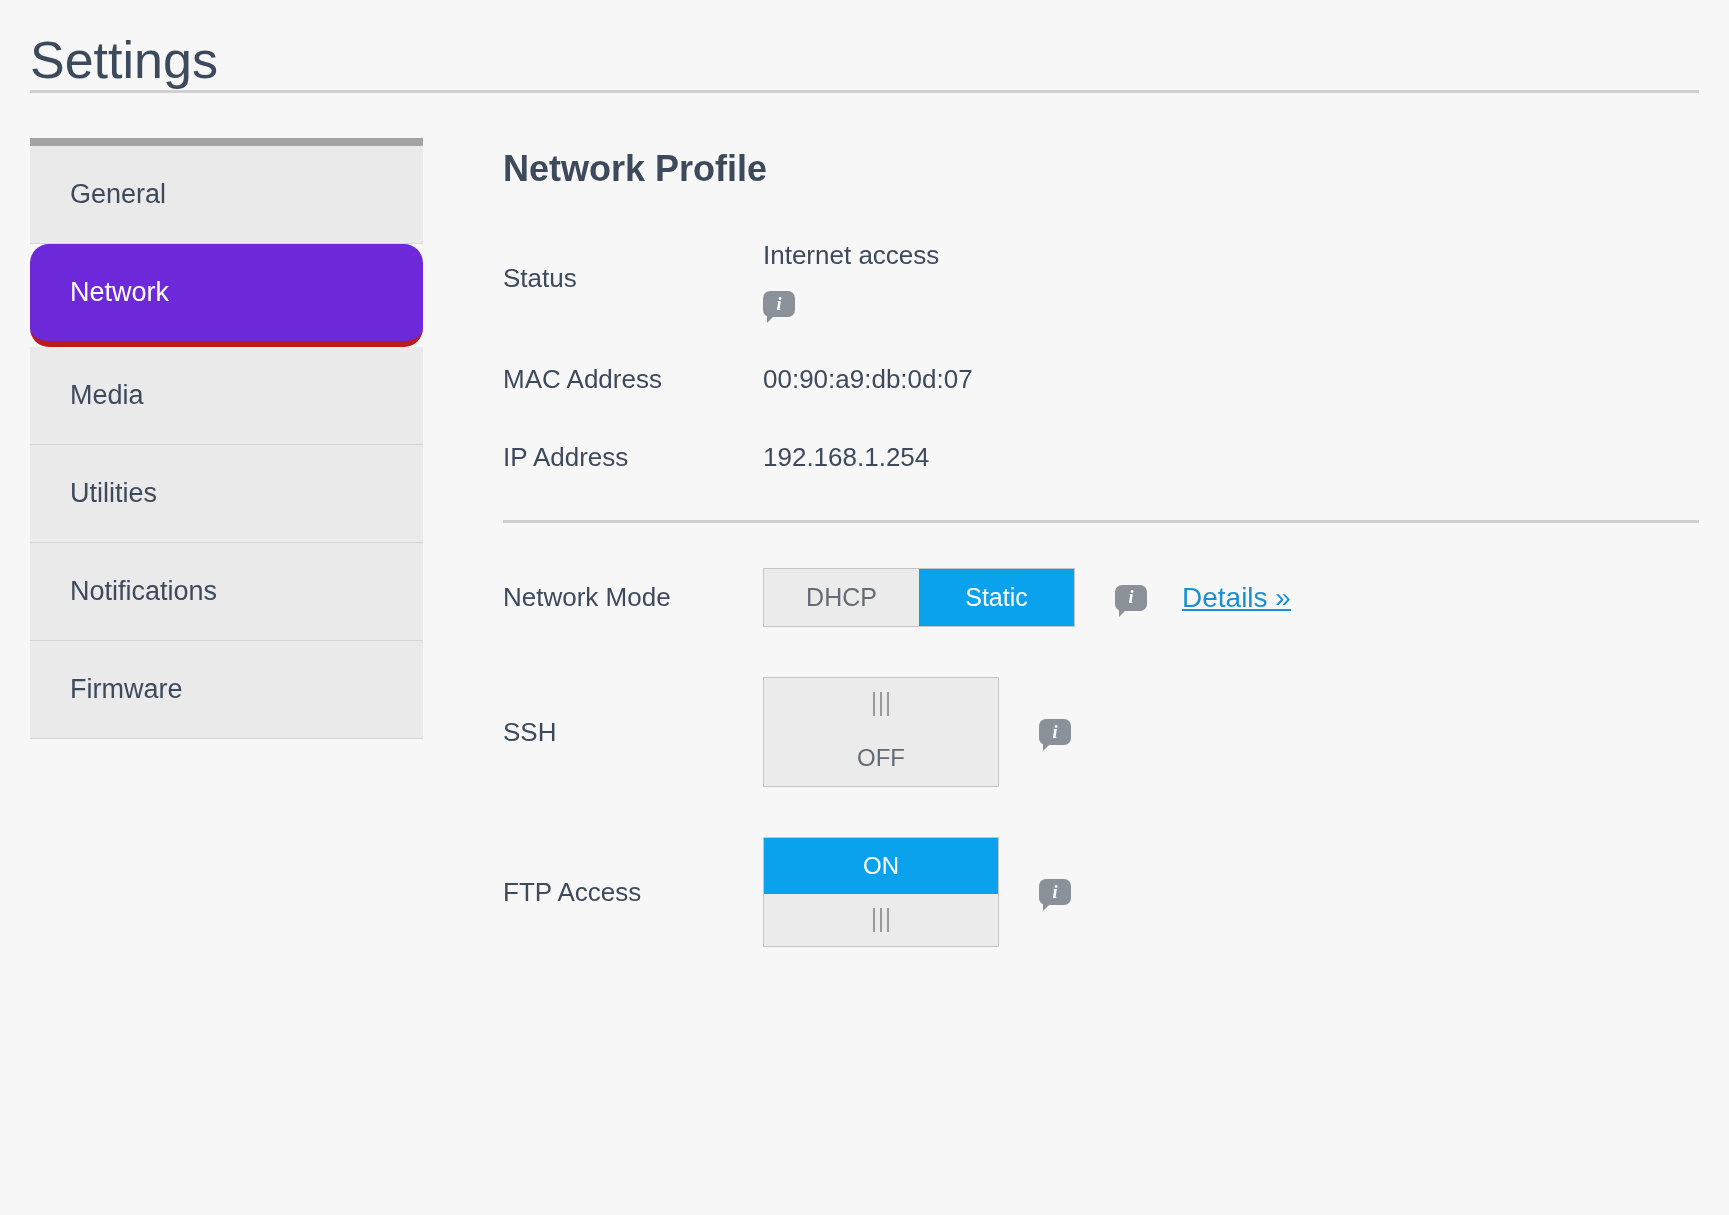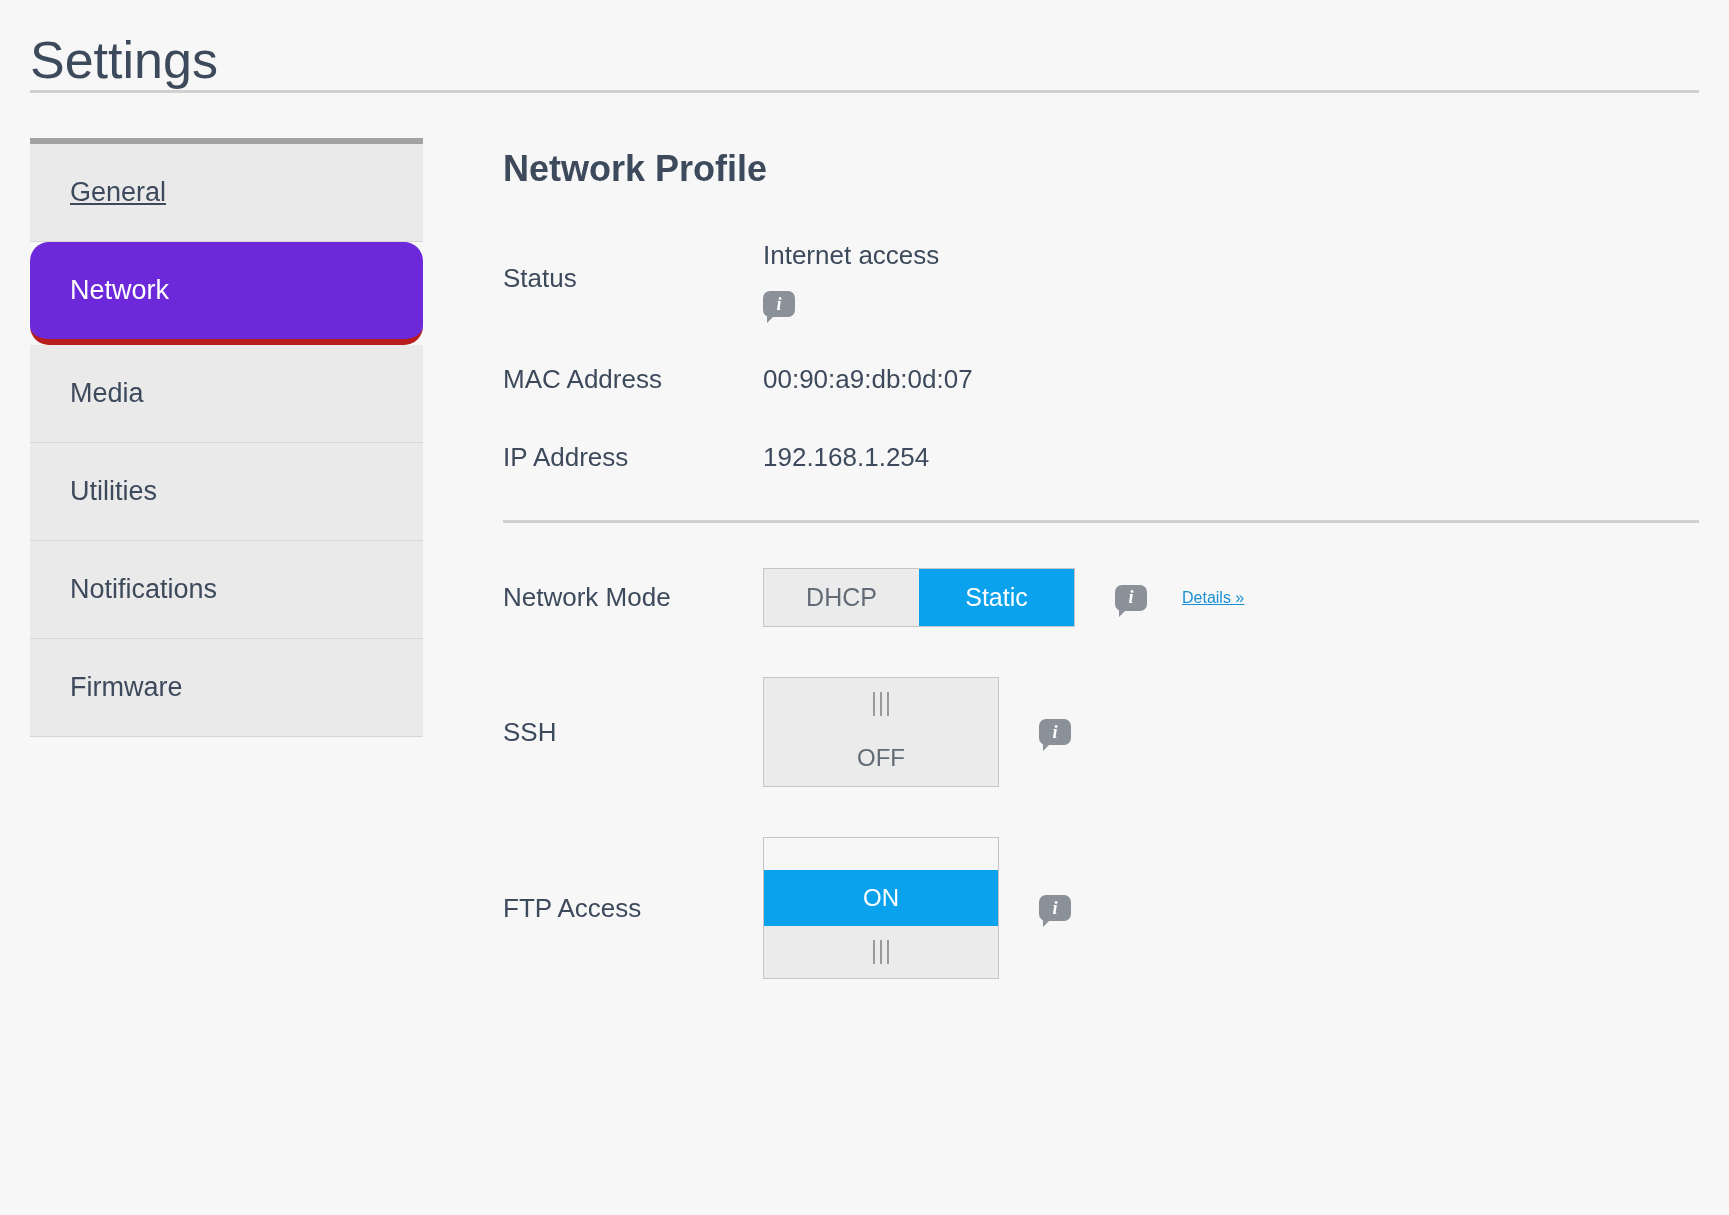--- a/index.html
+++ b/index.html
@@ -35,22 +35,21 @@
     }
     .sidebar-item {
       padding: 33px 40px;
       font-size: 27px;
       color: #3d4a5c;
       background: #eaeaea;
       border-bottom: 1px solid #d5d5d5;
       cursor: pointer;
     }
     .sidebar-item:first-child {
-      border-top: 6px solid #a3a3a3;
-      text-decoration: underline;
+      border-top: 8px solid #a3a3a3;
     }
     .sidebar-item.active {
       background: #6d28d9;
       color: #ffffff;
       border-bottom: 6px solid #b91c1c;
       border-radius: 19px;
     }
     .content {
       flex: 1;
       padding-top: 10px;
@@ -151,21 +150,20 @@
       text-align: center;
       font-size: 24px;
       display: flex;
       align-items: center;
       justify-content: center;
       cursor: pointer;
     }
     .toggle-half.on-active {
       background: #0aa1ed;
       color: #ffffff;
-      margin-top: 32px;
     }
     .toggle-half.off-label {
       background: #ebebeb;
       color: #636b76;
     }
     .toggle-half.handle {
       background: #ebebeb;
     }
     .grip-lines {
       display: flex;
@@ -177,21 +175,21 @@
       background: #9a9a9a;
     }
     .control-extras {
       display: flex;
       align-items: center;
       gap: 35px;
       margin-left: 40px;
     }
     .details-link {
       color: #1a8fd4;
-      font-size: 16px;
+      font-size: 28px;
       text-decoration: underline;
       cursor: pointer;
     }
   </style>
 </head>
 <body>
 
 <div class="container">
   <h1 class="page-title">Settings</h1>
   <div class="title-divider"></div>

